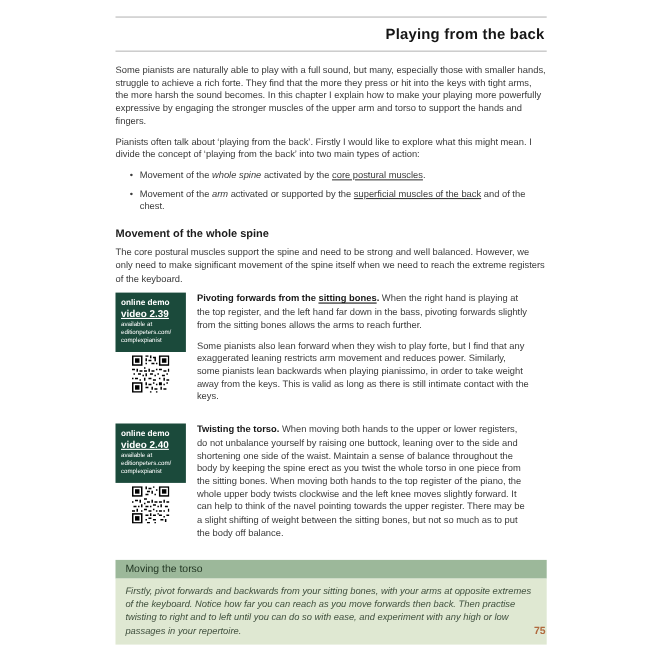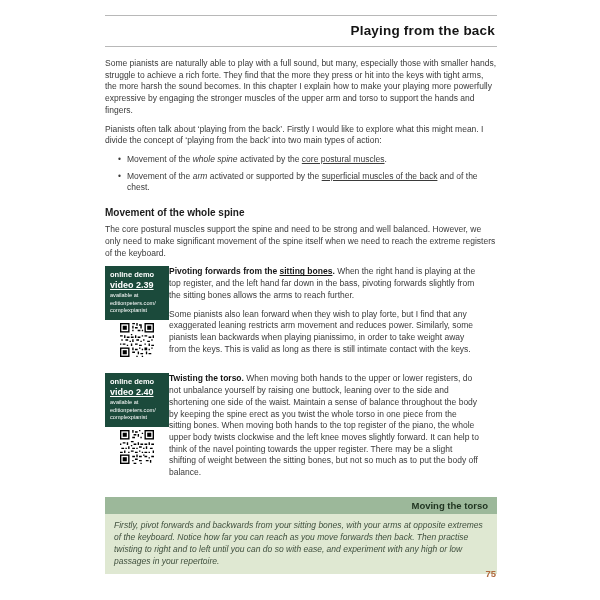--- a/index.html
+++ b/index.html
@@ -27,37 +27,37 @@
   .title-block h1 { margin: 0; font-size: 13.5px; font-weight: bold; color: #151515; letter-spacing: 0.2px; }
 
   p.body-text { font-size: 8.5px; line-height: 1.38; margin: 0 0 7px 0; }
 
   ul.bullets { list-style: none; margin: 2px 0 8px 0; padding: 0 0 0 22px; }
   ul.bullets li { font-size: 8.5px; line-height: 1.38; margin-bottom: 5px; position: relative; }
   ul.bullets li::before { content: "\2022"; position: absolute; left: -9px; color: #3a3a3a; }
 
   .section-heading { font-size: 10px; font-weight: bold; color: #1c1c1c; margin: 13px 0 6px 0; }
 
-  .demo { display: flex; margin: 7px 16px 11px 0; }
+  .demo { display: flex; gap: 10px; margin: 7px 16px 11px 0; }
   .badge-col { flex: 0 0 64px; width: 64px; }
   .badge-top { background: #1b4a3b; color: #ffffff; padding: 4px 5px 5px 5px; }
   .badge-label { font-size: 7.5px; font-weight: bold; }
   .badge-video { font-size: 9px; font-weight: bold; margin-top: 1px; text-decoration: underline; }
   .badge-avail { font-size: 5.6px; line-height: 1.35; margin-top: 2px; }
   .badge-url { font-size: 5.6px; line-height: 1.35; word-break: break-all; }
   .qr { display: block; margin: 3px auto 0 auto; width: 34px; height: 34px; }
 
   .demo-text { flex: 1; font-size: 8.5px; line-height: 1.38; }
   .demo-text p { margin: 0 0 7px 0; }
   .lead { font-weight: bold; color: #161616; }
   .em-inline { font-style: italic; }
   .xref { text-decoration: underline; }
 
   .torso-box { margin: 11px 0 12px 0; }
-  .torso-box-header { background: #9cb89a; padding: 3px 9px; font-size: 9.5px; font-weight: bold; color: #1f3320; text-align: right; }
+  .torso-box-header { background: #9cb89a; padding: 3px 9px; font-size: 9.5px; font-weight: normal; color: #1f3320; }
   .torso-box-body {
     background: #dfe8d2; padding: 5px 9px 7px 9px;
     font-size: 8.5px; font-style: italic; line-height: 1.42; color: #40503e;
   }
 
   .page-number { position: absolute; bottom: 21px; right: 104px; font-size: 9.5px; font-weight: bold; color: #b06a3e; }
 </style>
 </head>
 <body>
 

